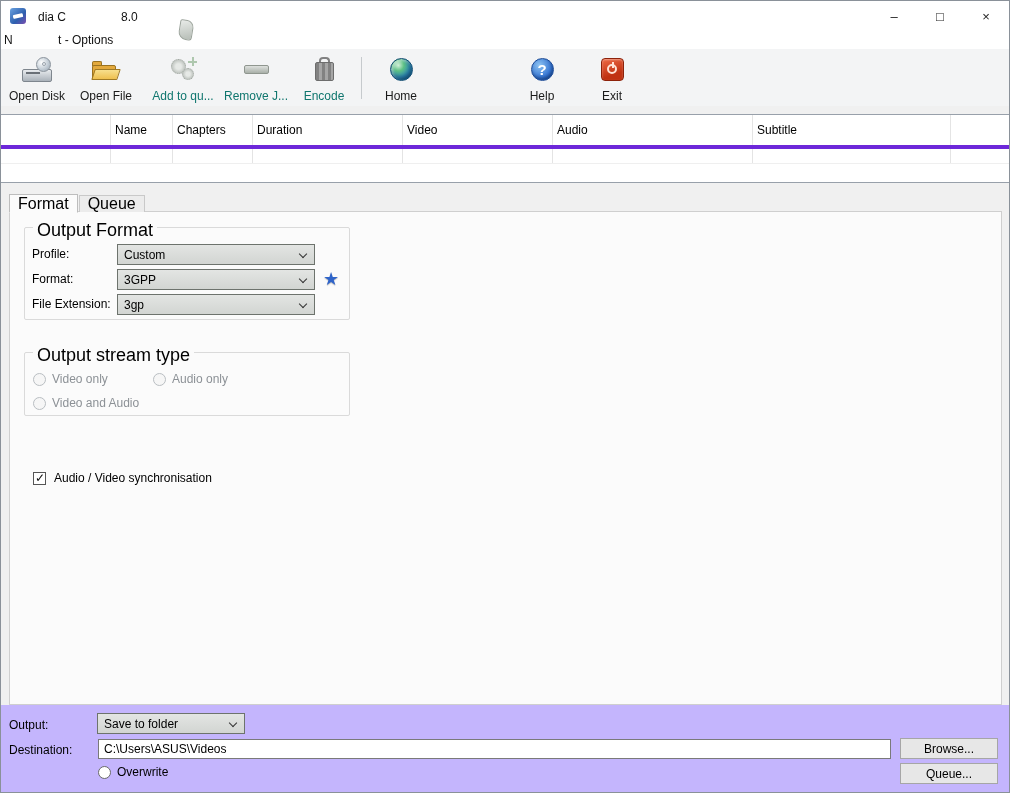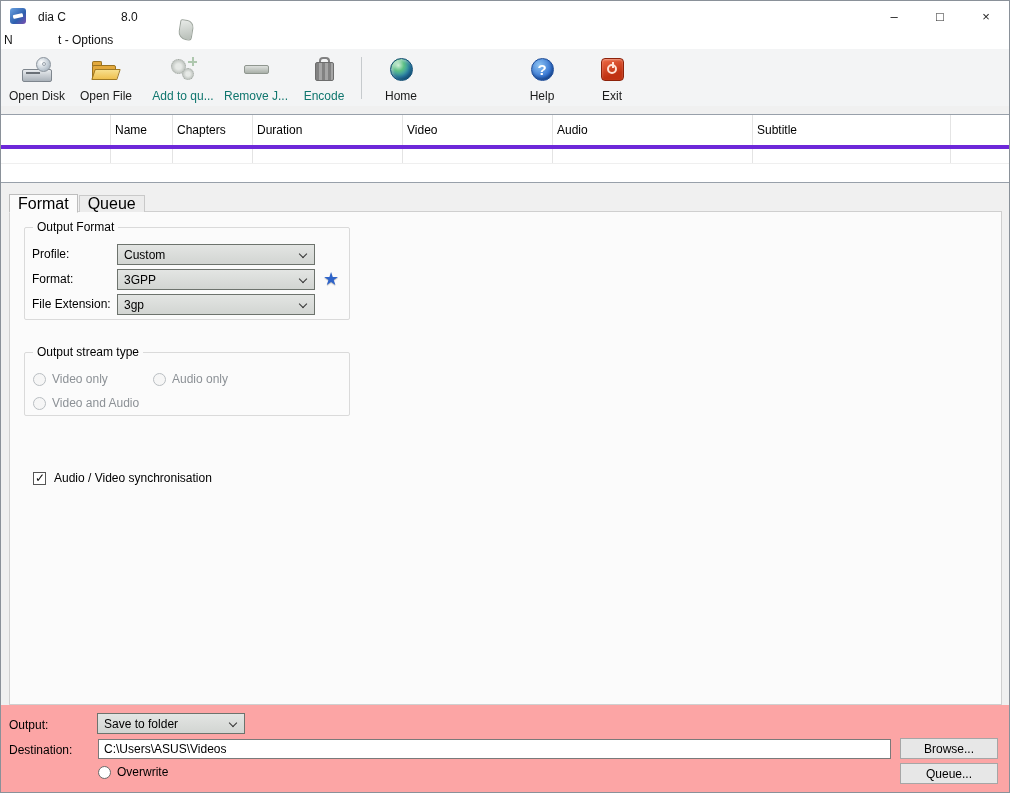--- a/index.html
+++ b/index.html
@@ -84,42 +84,42 @@
   .hrow{display:flex;height:34px;border-bottom:4px solid #6d28d9}
   .lrow{display:flex;height:15px;border-bottom:1px solid #efefef}
   .cell{border-right:1px solid #e4e4e4;display:flex;align-items:center;padding-left:4px;font-size:12px;overflow:hidden;flex:none}
 
   
   .tabstrip{position:absolute;left:8px;top:192px;height:19px;z-index:3;display:flex;align-items:flex-end}
   .tab{height:17px;line-height:16px;padding:0 8px;background:#ececec;border:1px solid #c9c9c9;border-bottom:none;font-size:16px;margin-right:1px}
   .tab.active{height:19px;line-height:18px;background:#fbfbfb;border:1px solid #bdbdbd;border-bottom:1px solid #fbfbfb;margin-bottom:-1px}
   .panel{position:absolute;left:8px;top:210px;width:993px;height:494px;background:#fbfbfb;border:1px solid #cfcfcf}
   .group{position:absolute;border:1px solid #dadada;border-radius:2px}
-  .glabel{position:absolute;top:-8px;left:8px;background:#fbfbfb;padding:0 4px;font-size:12px;white-space:nowrap}
+  .glabel{position:absolute;top:-8px;left:8px;background:#fbfbfb;padding:0 4px;font-size:18px;white-space:nowrap}
   .flabel{position:absolute;font-size:12px;white-space:nowrap}
 
   .combo{position:absolute;height:21px;background:linear-gradient(#e3e5e3,#d2d5d2);border:1px solid #6d736d;
     display:flex;align-items:center;padding:0 20px 0 6px;font-size:12px}
   .combo .val{white-space:nowrap}
   .chev{position:absolute;right:8px;top:6px;width:6px;height:6px;border-right:1px solid #333;border-bottom:1px solid #333;transform:rotate(45deg)}
 
   .starbtn{position:absolute;font-size:18px;color:#2f64c9;line-height:1;text-shadow:0 1px 1px rgba(0,0,0,.25)}
 
   .radio-row{position:absolute;display:flex;align-items:center;gap:6px;font-size:12px;white-space:nowrap}
   .radio{width:13px;height:13px;border:1px solid #6a6a6a;border-radius:50%;background:#fff;position:relative;flex:none}
   .radio.sel::after{content:"";position:absolute;left:3px;top:3px;width:5px;height:5px;border-radius:50%;background:#1a1a1a}
   .radio-row.disabled{color:#8c9196}
   .radio-row.disabled .radio{border-color:#b9bec2;background:#f6f6f6}
 
   .cbrow{position:absolute;display:flex;align-items:center;gap:8px;font-size:12px;white-space:nowrap}
   .cb{width:13px;height:13px;border:1px solid #555;background:#fff;position:relative;flex:none}
   .cb.checked::after{content:"✓";position:absolute;left:1px;top:-2px;font-size:12px;color:#111}
 
   
-  .bottombar{position:absolute;left:0;top:704px;width:100%;height:89px;background:#fca5a5}
+  .bottombar{position:absolute;left:0;top:704px;width:100%;height:89px;background:#c4b5fd}
   .blabel{position:absolute;font-size:12px;white-space:nowrap}
   .tinput{position:absolute;height:20px;background:#fff;border:1px solid #7a7a7a;display:flex;align-items:center;padding-left:5px;font-size:12px;overflow:hidden}
   .btn{position:absolute;height:21px;background:#e7e7e7;border:1px solid #a6a6a6;font-size:12px;display:flex;align-items:center;justify-content:center}
 </style>
 </head>
 <body>
 
 <div class="win">
 
   <div class="titlebar">

